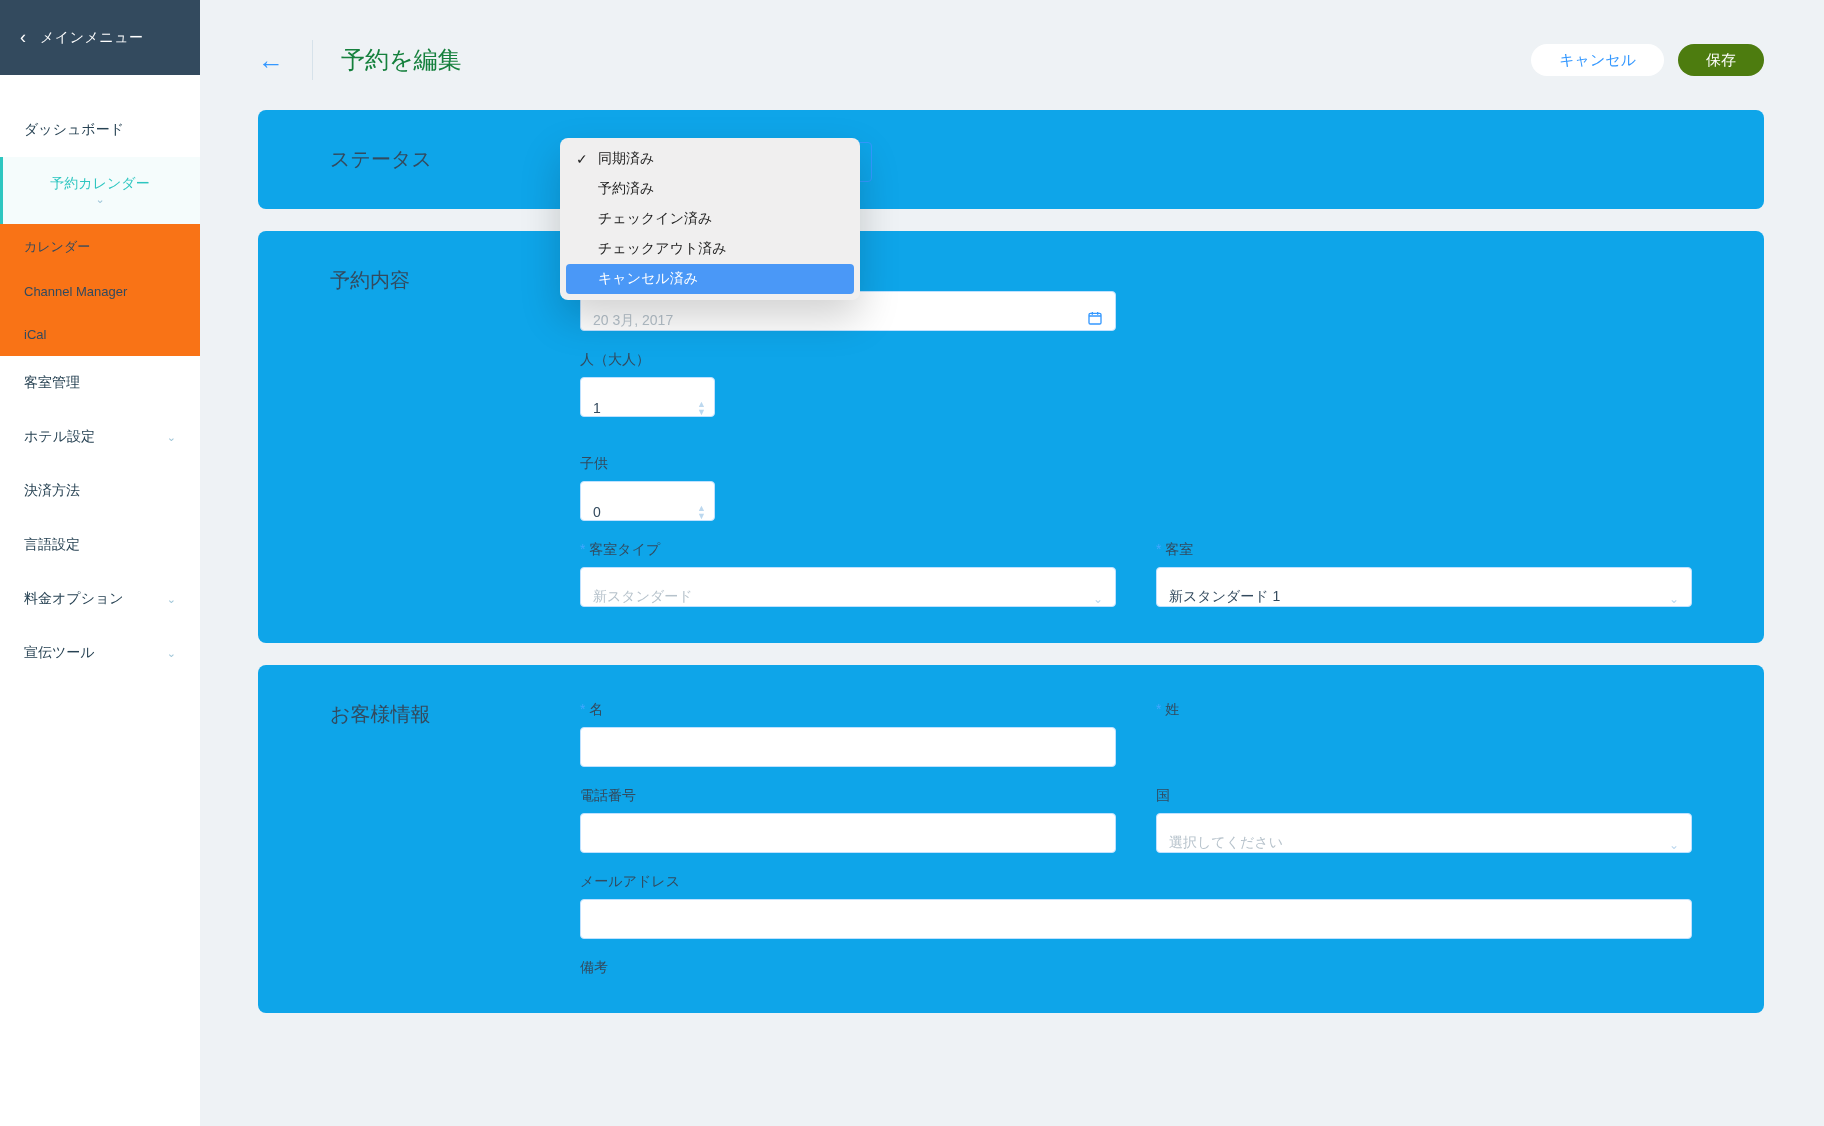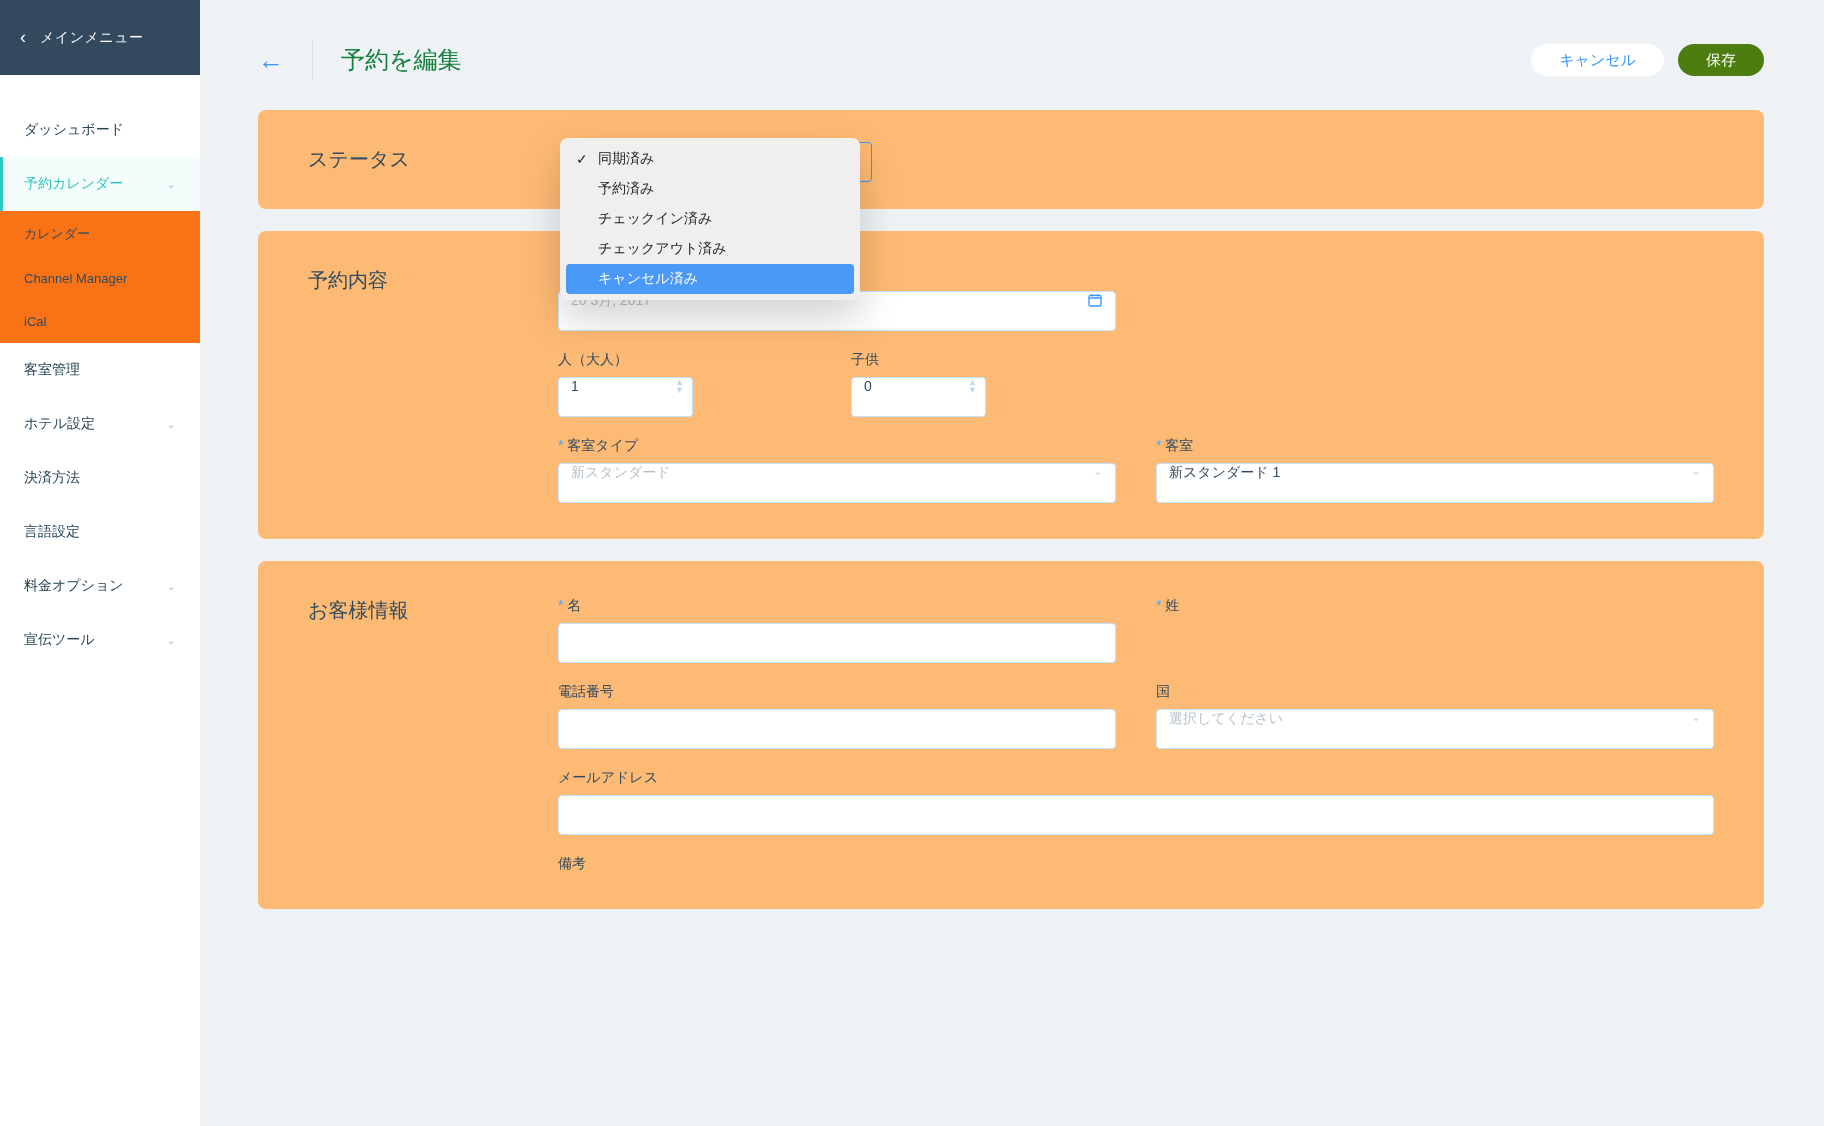--- a/index.html
+++ b/index.html
@@ -7,56 +7,56 @@
   body { display: flex; background: #eef2f5; color: #1f2a37; }
 
   
   .sidebar { width: 200px; flex-shrink: 0; display: flex; flex-direction: column; background: #fff; }
   .sidebar-top { background: #334a5e; color: #fff; display: flex; align-items: center; height: 75px; padding: 0 20px; gap: 14px; }
   .sidebar-top .chev { font-size: 18px; }
   .sidebar-top .lbl { font-size: 14px; letter-spacing: 0.5px; }
 
   .nav { display: flex; flex-direction: column; margin-top: 28px; }
   .nav-item { display: flex; align-items: center; justify-content: space-between; padding: 18px 24px; font-size: 14px; color: #274253; cursor: pointer; }
-  .nav-item.active { color: #2ec6c0; background: #f5fcfc; border-left: 3px solid #2ec6c0; padding-left: 21px; }
+  .nav-item.active { color: #2ec6c0; background: #f5fcfc; border-left: 3px solid #2ec6c0; padding-left: 21px; flex-direction: column; }
   .nav-sub { background: #f97316; }
   .nav-sub .nav-item { padding: 14px 24px; font-size: 13px; color: #334a5e; }
   .caret { font-size: 11px; color: #9ec5d8; }
 
   
   .main { flex: 1; overflow-y: auto; }
   .page-head { display: flex; align-items: center; justify-content: space-between; padding: 40px 60px 20px 58px; }
   .left-head { display: flex; align-items: center; gap: 28px; }
   .back-icon { color: #3498ff; font-size: 26px; cursor: pointer; }
   .vline { width: 1px; height: 40px; background: #d6e2ea; }
   .page-title { font-size: 24px; font-weight: 400; color: #15803d; }
   .head-actions { display: flex; gap: 14px; }
   .btn { height: 32px; padding: 0 28px; border-radius: 22px; font-size: 15px; display: flex; align-items: center; justify-content: center; cursor: pointer; border: none; }
   .btn-secondary { background: #fff; color: #3498ff; }
   .btn-primary { background: #4d7c0f; color: #fff; }
 
-  .card { background: #fdba74; margin: 10px 60px 22px 58px; border-radius: 8px; padding: 36px 50px; }
+  .card { background: #0ea5e9; margin: 10px 60px 22px 58px; border-radius: 8px; padding: 36px 72px; }
   .card-row { display: flex; }
   .card-label { width: 250px; font-size: 20px; color: #334a5e; font-weight: 400; }
   .card-body { flex: 1; display: grid; grid-template-columns: 1fr 1fr; column-gap: 40px; row-gap: 20px; }
   .field { display: flex; flex-direction: column; gap: 8px; }
   .field.full { grid-column: 1 / -1; }
   .field-label { font-size: 14px; color: #334a5e; }
   .req::before { content: "* "; color: #42a7ff; }
   .input, .select, .num, .date {
     height: 40px; border: 1px solid #bfe1ff; border-radius: 4px; padding: 0 12px;
-    font-size: 14px; color: #334a5e; background: #fff; display: flex; align-items: flex-start;
+    font-size: 14px; color: #334a5e; background: #fff; display: flex; align-items: flex-end;
     justify-content: space-between;
   }
   .input.disabled, .select.disabled, .date.disabled { color: #b6c2cb; background: #fff; }
   .select .sel-caret { color: #bcd8ef; font-size: 12px; }
   .date .cal { color: #3498ff; font-size: 16px; }
   .num { position: relative; }
   .num .spin { position: absolute; right: 8px; display: flex; flex-direction: column; font-size: 9px; color: #bcd8ef; line-height: 8px; }
-  .split { display: flex; gap: 28px; }
+  .split { display: flex; gap: 38px; flex-direction: column; }
   .split .field { flex: 1; }
   .half-width .input, .half-width .num { max-width: 135px; }
 
   
   .dropdown {
     position: absolute; top: 138px; left: 560px; width: 300px; background: #f0efef;
     border-radius: 8px; box-shadow: 0 18px 40px rgba(0,0,0,0.18);
     padding: 6px; z-index: 20;
   }
   .dd-item { display: flex; align-items: center; height: 30px; padding: 0 10px; font-size: 14px; color: #222; border-radius: 4px; cursor: pointer; }

